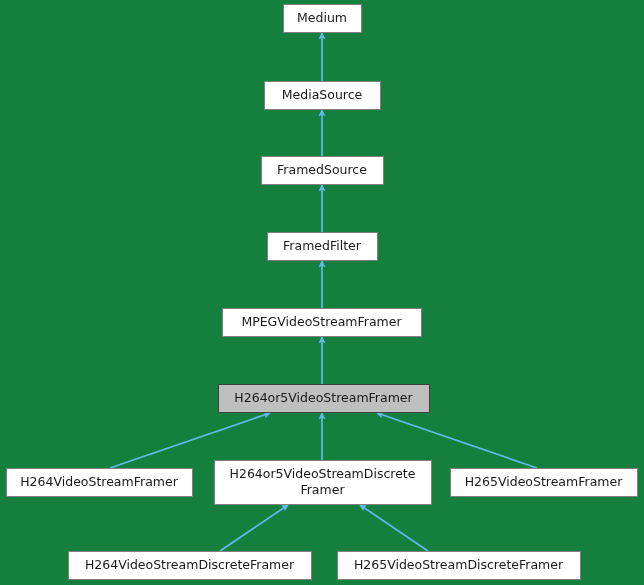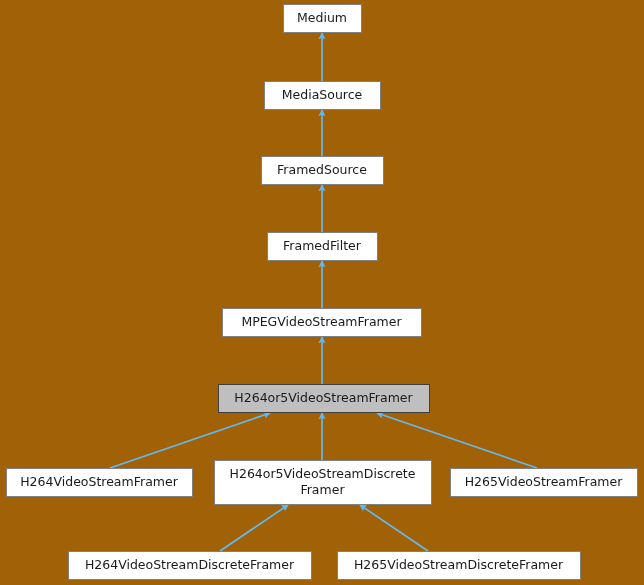--- a/index.html
+++ b/index.html
@@ -35,21 +35,21 @@
     font-size: 12.5px;
     fill: #1a1a1a;
     text-anchor: middle;
     dominant-baseline: middle;
     paint-order: stroke;
   }
 </style>
 </head>
 <body>
 
-<div id="diagram-root" style="background: #a16207;">
+<div id="diagram-root" style="background: #15803d;">
   <svg id="diagram-svg" viewBox="0 0 644 585" xmlns="http://www.w3.org/2000/svg">
     <defs>
       <marker id="arrowhead" viewBox="0 0 12 12" refX="10.5" refY="6" markerWidth="7.2" markerHeight="7.2" orient="auto-start-reverse" markerUnits="userSpaceOnUse">
         <path d="M 0 0 L 12 6 L 0 12 L 2.6 6 Z" fill="#63B8EE"></path>
       </marker>
     </defs>
     <g id="edges-layer">
         <line x1="322" y1="81" x2="322" y2="33" stroke="#63B8EE" stroke-width="1.7" marker-end="url(#arrowhead)"></line>
         <line x1="322" y1="156" x2="322" y2="110" stroke="#63B8EE" stroke-width="1.7" marker-end="url(#arrowhead)"></line>
         <line x1="322" y1="232" x2="322" y2="185" stroke="#63B8EE" stroke-width="1.7" marker-end="url(#arrowhead)"></line>

